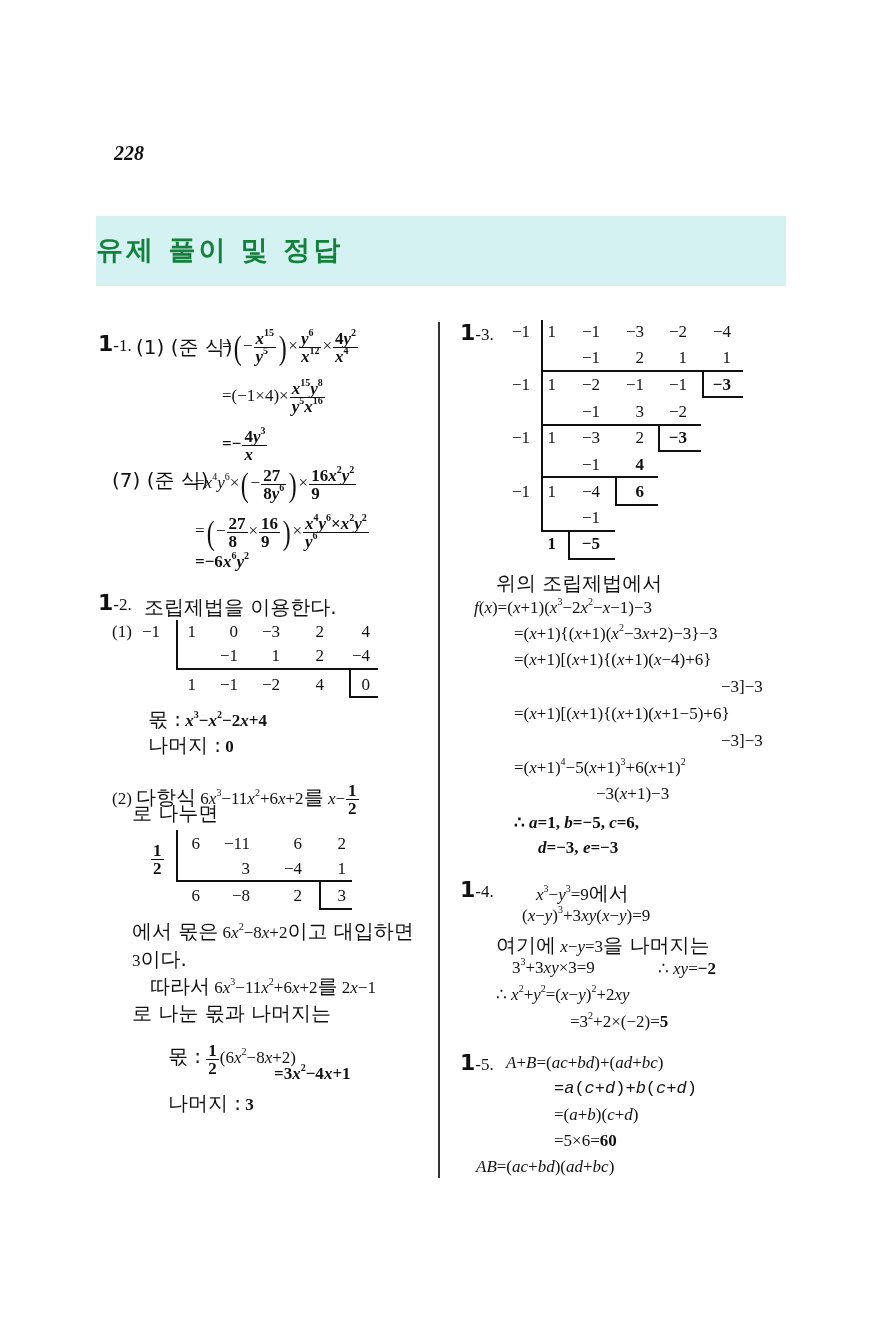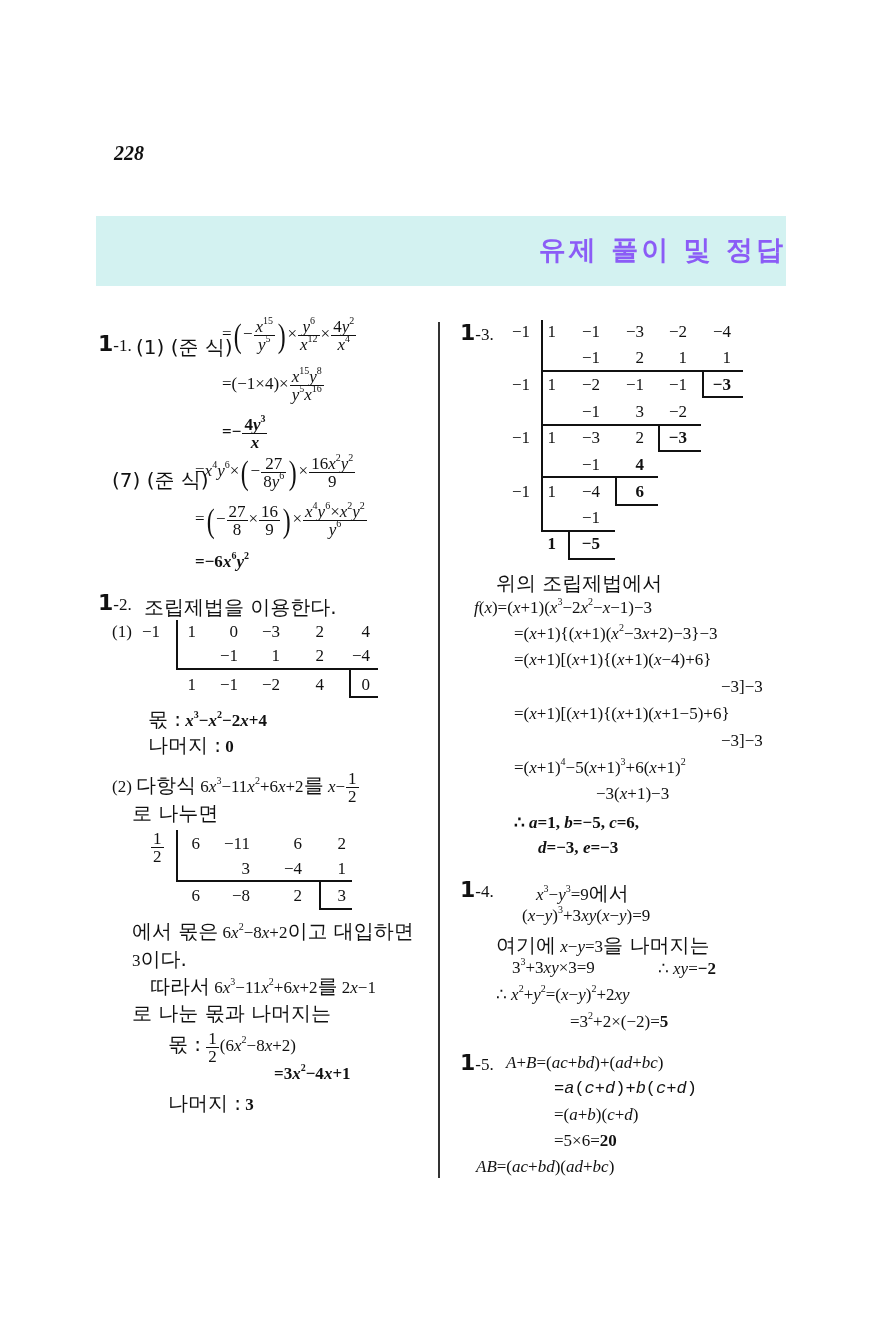--- a/index.html
+++ b/index.html
@@ -1,30 +1,30 @@
 <!DOCTYPE html>
 <html><head>
 <meta charset="utf-8">
 <style>
   html, body { margin:0; padding:0; background:#ffffff; }
   body { width:886px; height:1323px; position:relative; overflow:hidden;
          font-family:"Liberation Serif", "DejaVu Serif", serif; color:#111; font-size:17px; }
   .abs { position:absolute; white-space:nowrap; }
   .pageno { left:114px; top:142px; font-size:20px; font-weight:bold; font-style:italic; }
   .band { left:96px; top:216px; width:690px; height:70px; background:#d3f2f1; }
-  .band-title { position:absolute; left:0; right:0; top:16px; text-align:right;
-                font-family:"DejaVu Sans", sans-serif; font-weight:bold; font-size:27px; letter-spacing:3px; color:#8b5cf6; }
+  .band-title { position:absolute; left:0; right:0; top:16px; text-align:left;
+                font-family:"DejaVu Sans", sans-serif; font-weight:bold; font-size:27px; letter-spacing:3px; color:#15803d; }
   .divider { left:438px; top:322px; width:2px; height:856px; background:#333; }
   .pnum { font-family:"DejaVu Sans", sans-serif; }
   .pnum b { font-size:22px; font-weight:900; }
   .ko { font-family:"DejaVu Sans", sans-serif; font-size:20px; }
   i.v { font-style:italic; }
   .bold { font-weight:bold; }
   sup { font-size:10px; vertical-align:8px; line-height:0; }
-  .frac { display:inline-block; vertical-align:middle; text-align:center; margin:0 1px; }
+  .frac { display:inline-block; vertical-align:middle; margin:12px 1px;font-weight:bold; }
   .frac > span { display:block; line-height:17px; padding:0 2px; }
   .frac > span.num { border-bottom:1px solid #111; }
   .paren { font-size:34px; vertical-align:middle; line-height:1; display:inline-block; transform:scaleX(0.7); font-weight:lighter; }
   
   .syn { position:absolute; font-size:17px; }
   .syn .cell { position:absolute; text-align:right; width:34px; }
   .syn .vline { position:absolute; width:1.5px; background:#111; }
   .syn .hline { position:absolute; height:1.5px; background:#111; }
 </style>
 </head>
@@ -276,17 +276,17 @@
 <div class="abs" style="left:506px;top:1053px;">
   <i class="v">A</i>+<i class="v">B</i>=(<i class="v">ac</i>+<i class="v">bd</i>)+(<i class="v">ad</i>+<i class="v">bc</i>)
 </div>
 <div class="abs" style="left:554px;top:1079px;font-family:Liberation Mono, monospace;">
   =<i class="v">a</i>(<i class="v">c</i>+<i class="v">d</i>)+<i class="v">b</i>(<i class="v">c</i>+<i class="v">d</i>)
 </div>
 <div class="abs" style="left:554px;top:1105px;">
   =(<i class="v">a</i>+<i class="v">b</i>)(<i class="v">c</i>+<i class="v">d</i>)
 </div>
 <div class="abs" style="left:554px;top:1131px;">
-  =5×6=<span class="bold">20</span>
+  =5×6=<span class="bold">60</span>
 </div>
 <div class="abs" style="left:476px;top:1157px;">
   <i class="v">AB</i>=(<i class="v">ac</i>+<i class="v">bd</i>)(<i class="v">ad</i>+<i class="v">bc</i>)
 </div>
 
 </body></html>

